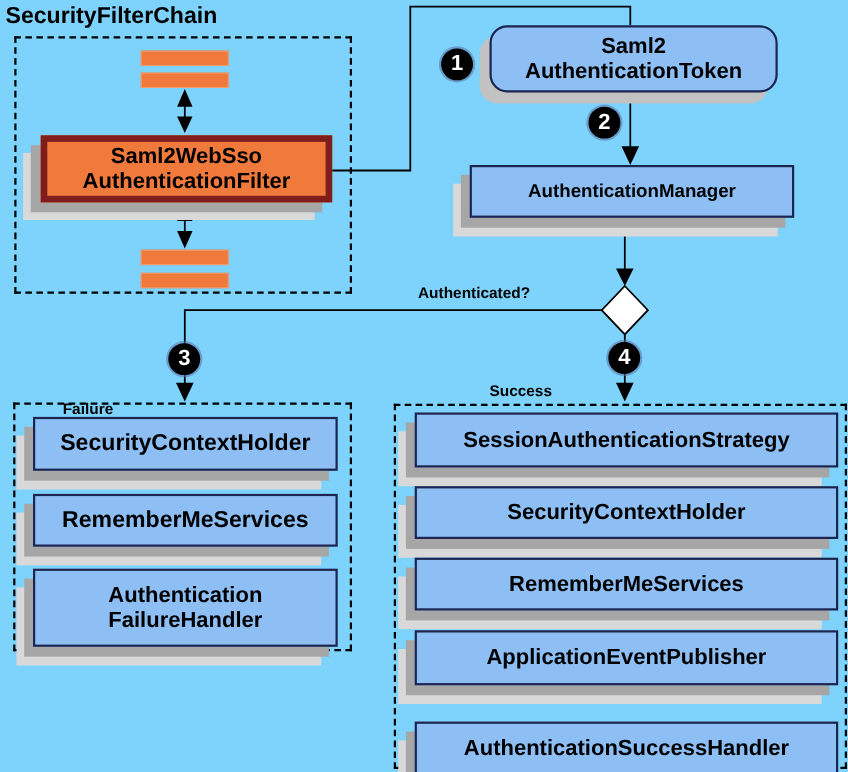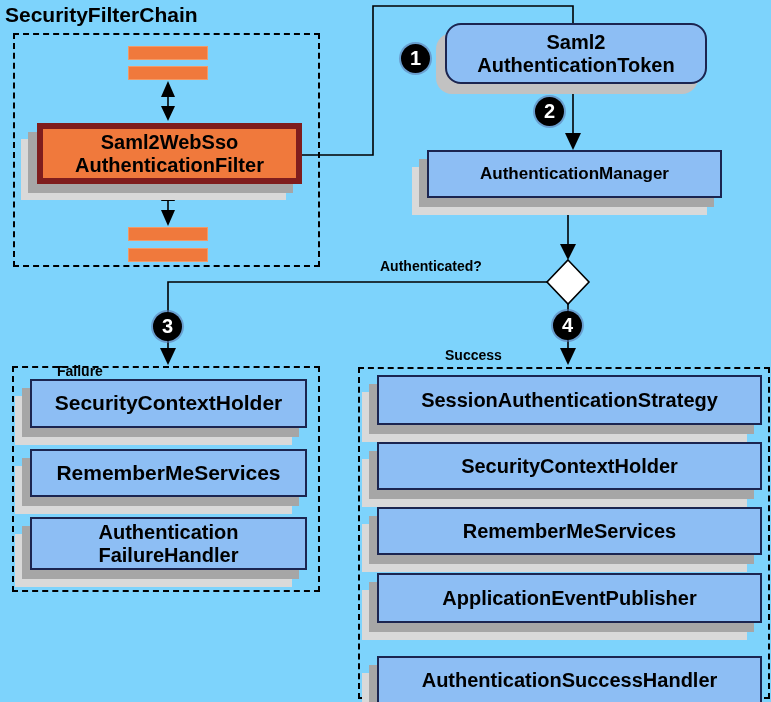--- a/index.html
+++ b/index.html
@@ -40,21 +40,21 @@
     background:#000;color:#fff;display:flex;align-items:center;justify-content:center;
     font-weight:bold;font-size:20px;box-shadow:0 0 0 2px rgba(90,115,170,0.55);
   }
   .badge-1{left:401px;top:44px;}
   .badge-2{left:535px;top:97px;}
   .badge-3{left:153px;top:312px;}
   .badge-4{left:553px;top:311px;}
   .fnode{left:30px;width:277px;font-size:21px;}
   .fnode-1{top:379px;height:49px;}
   .fnode-2{top:449px;height:48px;}
-  .fnode-3{top:517px;height:53px;font-size:20px;}
+  .fnode-3{top:517px;height:71px;font-size:20px;}
   .snode{left:377px;width:385px;}
   .snode-1{top:375px;height:50px;}
   .snode-2{top:442px;height:48px;}
   .snode-3{top:507px;height:48px;}
   .snode-4{top:573px;height:50px;}
   .snode-5{top:656px;height:49px;}
 </style>
 </head>
 <body>
 

